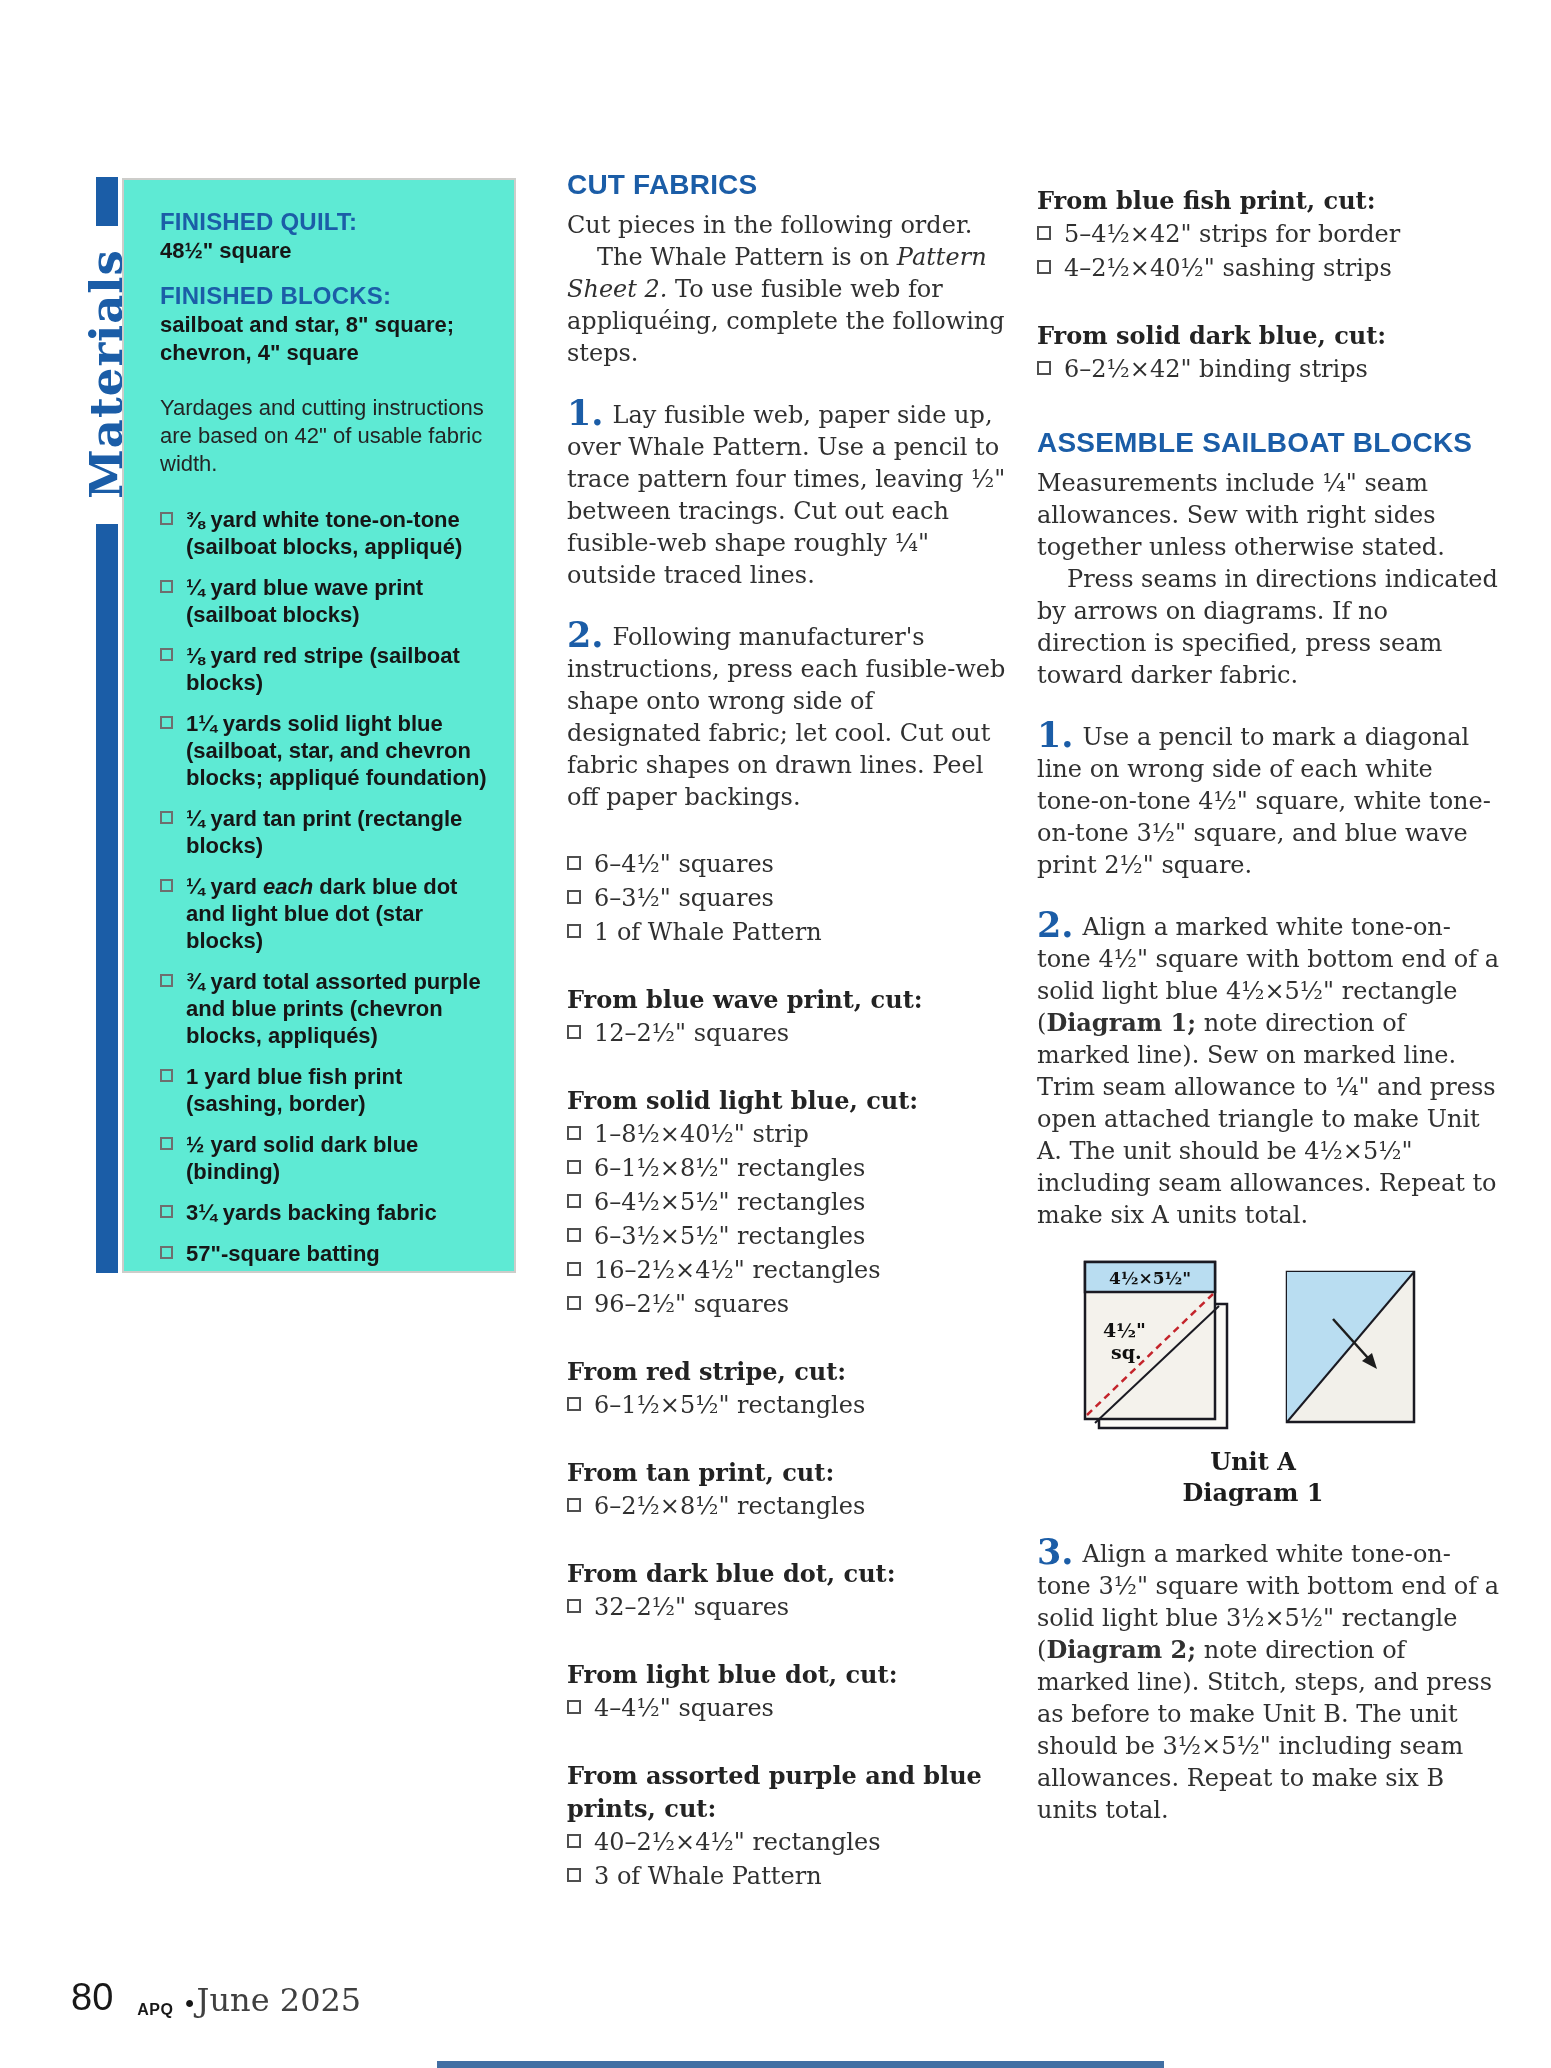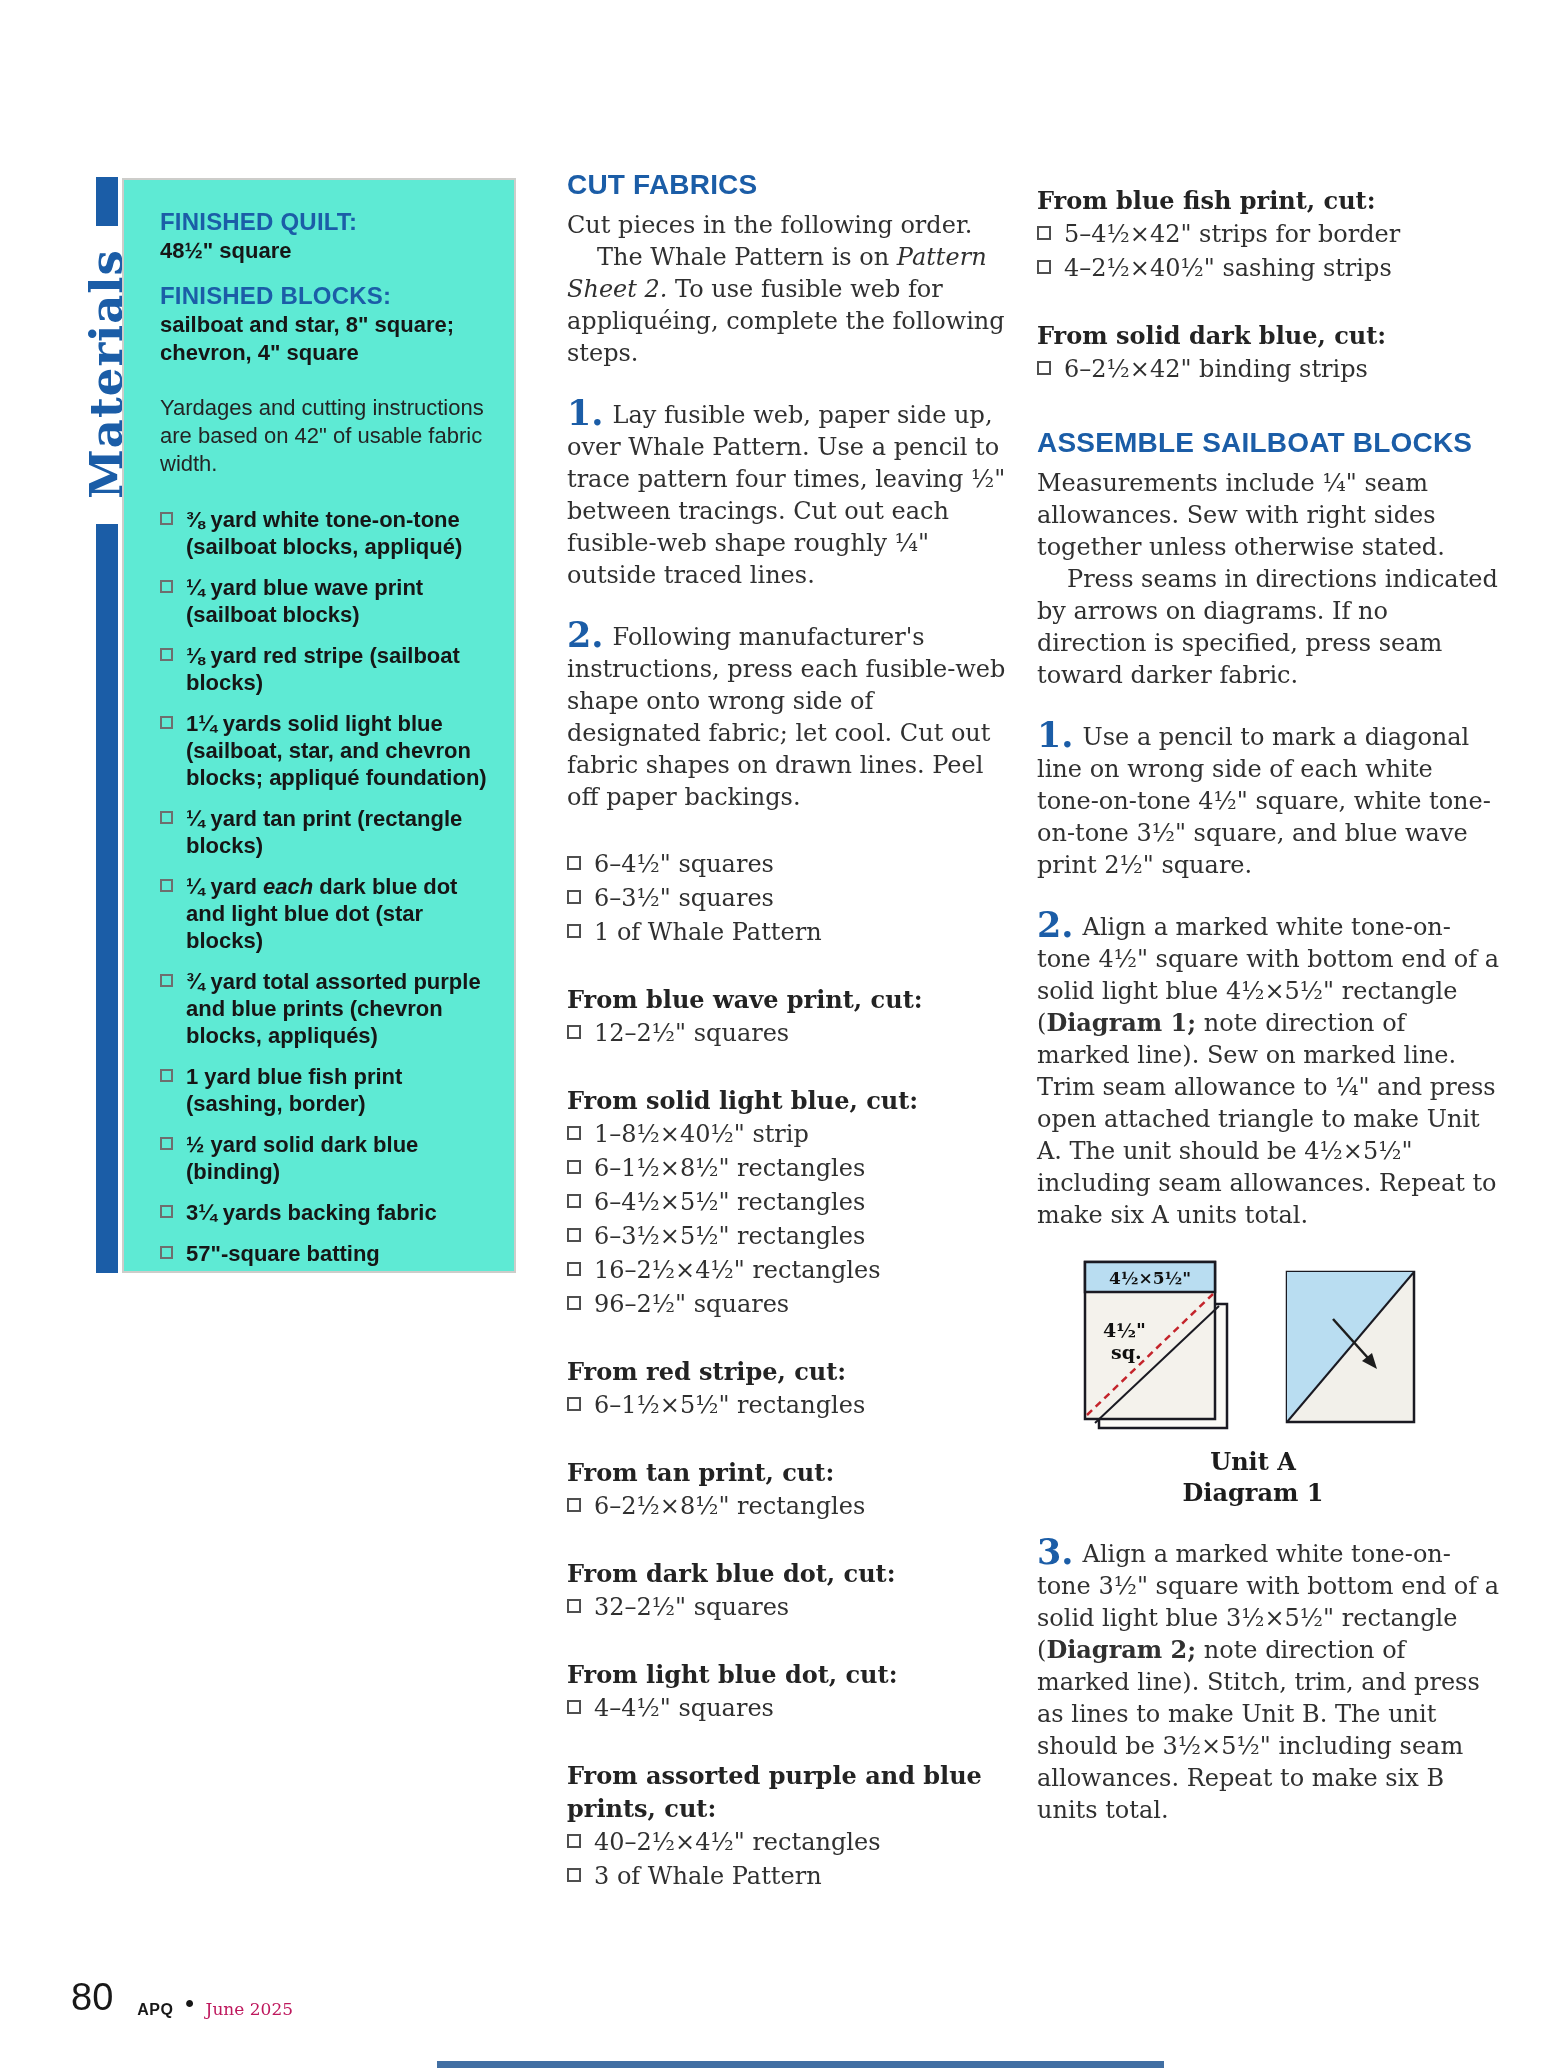--- a/index.html
+++ b/index.html
@@ -59,21 +59,21 @@
 .d-diag{stroke:#1a1a22;stroke-width:2}
 .d-arrow{stroke:#1d1d1d;stroke-width:2.5}
 .d-head{fill:#1d1d1d}
 .diag-cap{text-align:center;font-weight:bold;font-size:24px;line-height:31px;color:#1c1c1c;margin-top:5px}
 
 
 .footer{position:absolute;left:71px;top:1976px;display:flex;align-items:flex-end}
 .pg-num{font-family:"Liberation Sans",sans-serif;font-size:38px;color:#181818}
 .mag-name{font-family:"Liberation Sans",sans-serif;font-weight:bold;font-size:16px;color:#181818;margin-left:24px;letter-spacing:.5px}
 .issue-sep{font-size:24px;color:#181818;margin-left:9px}
-.issue{font-size:17px;color:#be185d;margin-left:9px}
+.issue{font-size:32px;color:#404040;}
 .bottom-strip{position:absolute;left:437px;top:2061px;width:727px;height:7px;background:#416fa3}
 </style>
 </head>
 <body>
 
 <div class="page">
 
   <div class="rail-seg rail-top"></div>
   <div class="rail-label">Materials</div>
   <div class="rail-seg rail-bottom"></div>
@@ -286,21 +286,21 @@
           <line class="d-arrow" x1="258" y1="62" x2="293" y2="101"></line>
           <polygon class="d-head" points="302,112 287,104 297,96"></polygon>
         </g>
       </svg>
       <figcaption class="diag-cap">
         <div>Unit A</div>
         <div>Diagram 1</div>
       </figcaption>
     </figure>
 
-    <p class="step"><span class="step-num">3.</span><span>Align a marked white tone-on-tone 3½" square with bottom end of a solid light blue 3½×5½" rectangle (</span><b>Diagram 2;</b><span> note direction of marked line). Stitch, trim, and press as lines to make Unit B. The unit should be 3½×5½" including seam allowances. Repeat to make six B units total.</span></p>
+    <p class="step"><span class="step-num">3.</span><span>Align a marked white tone-on-tone 3½" square with bottom end of a solid light blue 3½×5½" rectangle (</span><b>Diagram 2;</b><span> note direction of marked line). Stitch, steps, and press as before to make Unit B. The unit should be 3½×5½" including seam allowances. Repeat to make six B units total.</span></p>
   </section>
 
   <footer class="footer">
     <span class="pg-num">80</span>
     <span class="mag-name">APQ</span>
     <span class="issue-sep">•</span>
     <span class="issue">June 2025</span>
   </footer>
 
   <div class="bottom-strip"></div>

